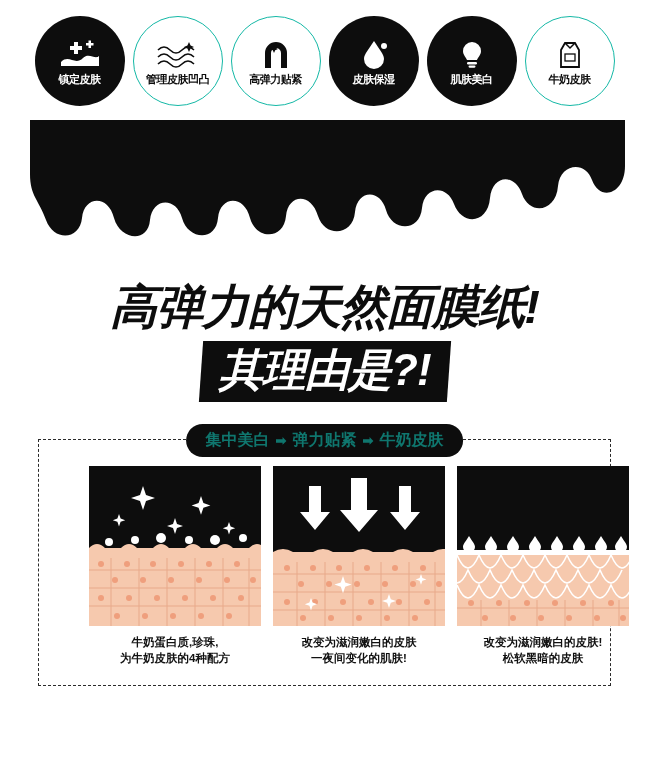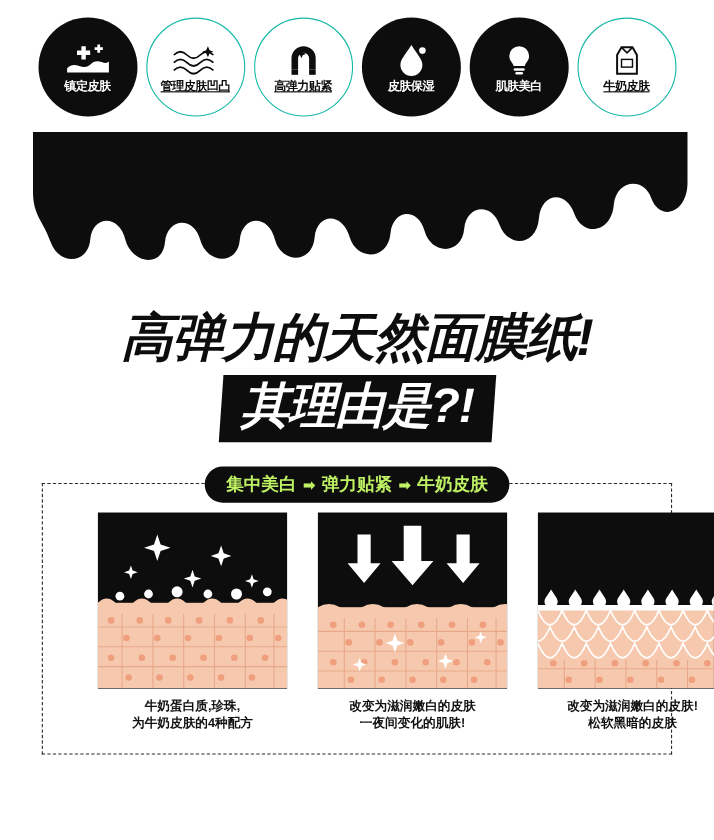--- a/index.html
+++ b/index.html
@@ -16,21 +16,20 @@
     height: 764px;
     background: #fff;
   }
 
   
   .icon-row {
     display: flex;
     justify-content: center;
     gap: 8px;
     padding-top: 16px;
-    text-decoration: underline;
   }
   .icon-badge {
     width: 90px;
     height: 90px;
     border-radius: 50%;
     display: flex;
     flex-direction: column;
     align-items: center;
     justify-content: center;
     position: relative;
@@ -105,34 +104,34 @@
     margin: 36px 38px 0 38px;
     border: 1px dashed #2b2b2b;
     padding: 26px 18px 18px 18px;
   }
   .panel-pill {
     position: absolute;
     top: -16px;
     left: 50%;
     transform: translateX(-50%);
     background: #0d0d0d;
-    color: #bef264;
+    color: #0f766e;
     border-radius: 18px;
     padding: 6px 20px;
     font-size: 16px;
     font-weight: bold;
     white-space: nowrap;
     letter-spacing: 0px;
   }
   .panel-pill .arrow { padding: 0 6px; font-size: 13px; }
 
   .cols {
     display: flex;
     justify-content: space-between;
-    gap: 28px;
+    gap: 12px;
     padding-left: 32px;
   }
   .col { width: 172px; }
   .fig {
     width: 172px;
     height: 160px;
     position: relative;
     overflow: hidden;
     background: #000;
     line-height: 0;

